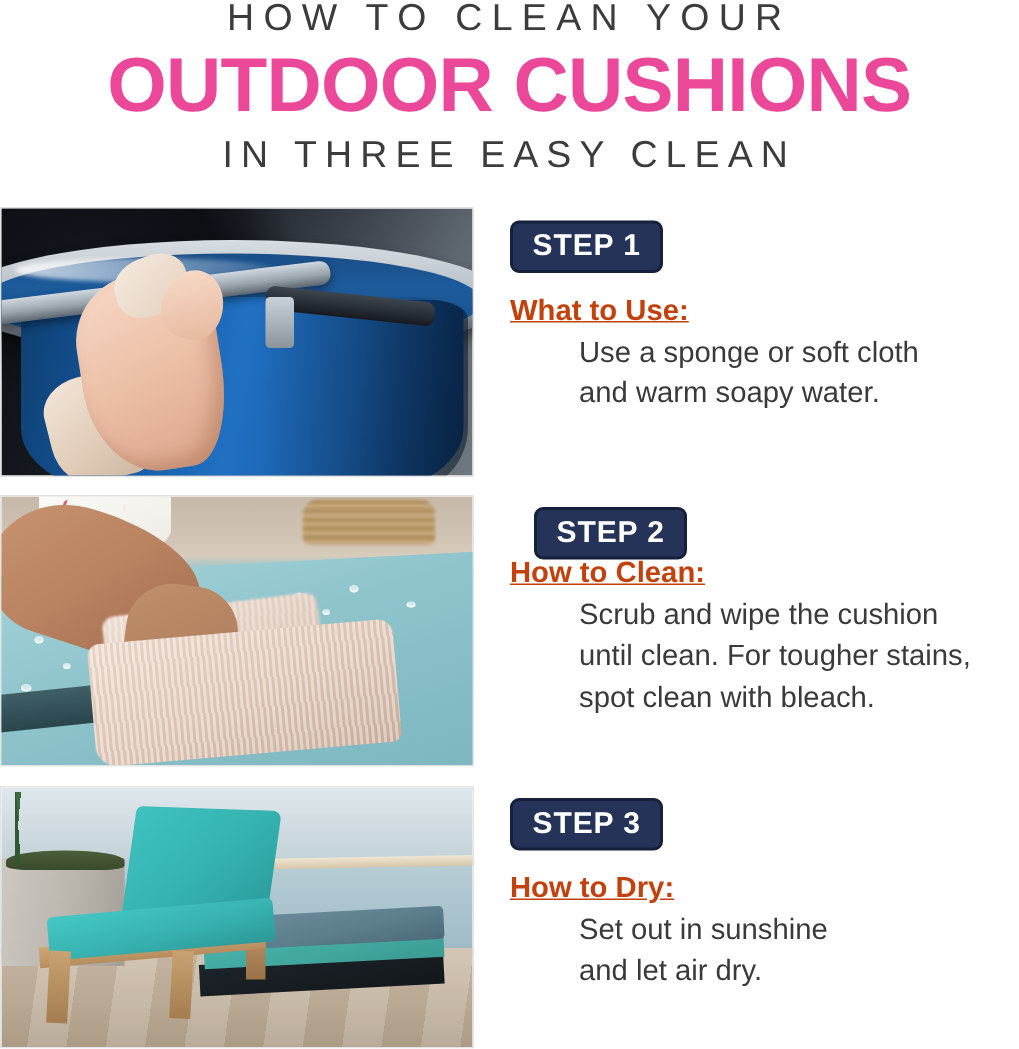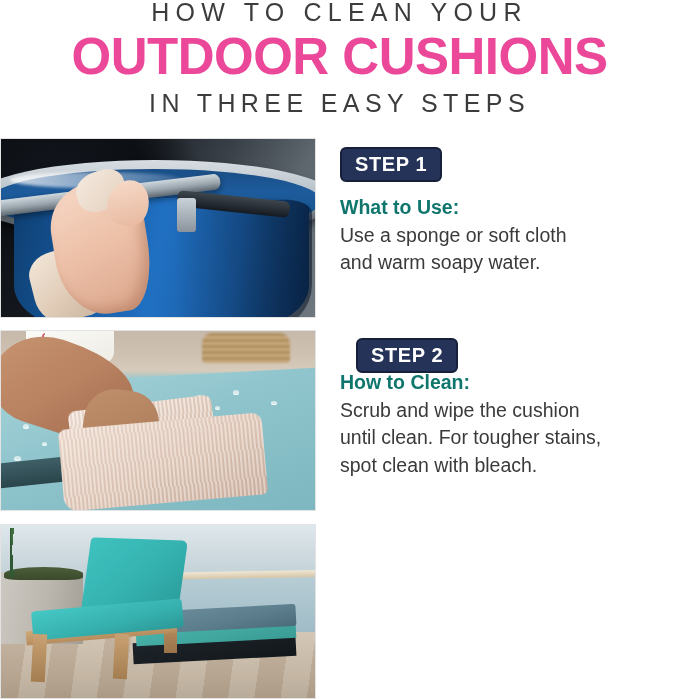--- a/index.html
+++ b/index.html
@@ -68,22 +68,22 @@
 
   .body-text {
     position: absolute; left: 0; width: 339px;
     color: #3a3a3a;
     font-size: 19.5px;
     line-height: 27.5px;
   }
   .r1 .body-text { top: 56px; }
   .r2 .body-text { top: 39px; }
   .r3 .body-text { top: 55px; }
-  .body-text .lead { font-weight: bold; color: #0f766e; display:block; }
-  .body-text .ln { display:block; white-space: nowrap; }
+  .body-text .lead { font-weight: bold; color: #c2410c; display:block;text-decoration:underline; }
+  .body-text .ln { display:block; white-space: nowrap; margin-left: 46px; }
 
   
   .p1-bg {
     position:absolute; inset:0;
     background:
       radial-gradient(ellipse 60% 70% at 18% 18%, #12161c 0%, #0c0f14 45%, rgba(10,12,16,0) 75%),
       linear-gradient(118deg, #0a0c10 0%, #14181e 28%, #3a4148 58%, #5e666e 78%, #70787f 100%);
   }
   .p1-rim-outer {
     position:absolute; left:-9%; top:12%; width:116%; height:44%;
@@ -301,21 +301,21 @@
   }
 </style>
 </head>
 <body>
 
 <div id="page">
 
   <div class="header">
     <div class="hl-top">HOW TO CLEAN YOUR</div>
     <div class="hl-main">OUTDOOR CUSHIONS</div>
-    <div class="hl-bottom">IN THREE EASY STEPS</div>
+    <div class="hl-bottom">IN THREE EASY CLEAN</div>
   </div>
 
   <div class="step-row row1">
     <div class="photo">
       <div class="scene">
         <div class="p1-bg"></div>
         <div class="p1-rim-outer"></div>
         <div class="p1-rim-inner"></div>
         <div class="p1-body"></div>
         <div class="p1-body-shade"></div>
@@ -393,15 +393,25 @@
         <div class="p3-stack-mid"></div>
         <div class="p3-stack-top"></div>
         <div class="p3-leg3"></div>
         <div class="p3-back"></div>
         <div class="p3-frame-a"></div>
         <div class="p3-seat"></div>
         <div class="p3-leg1"></div>
         <div class="p3-leg2"></div>
       </div>
     </div>
+    <div class="copy r3">
+      <div class="badge-wrap">
+        <span class="badge">STEP 3</span>
+      </div>
+      <div class="body-text">
+        <span class="lead">How to Dry:</span>
+        <span class="ln">Set out in sunshine</span>
+        <span class="ln">and let air dry.</span>
+      </div>
+    </div>
   </div>
 
 </div>
 
 </body></html>

